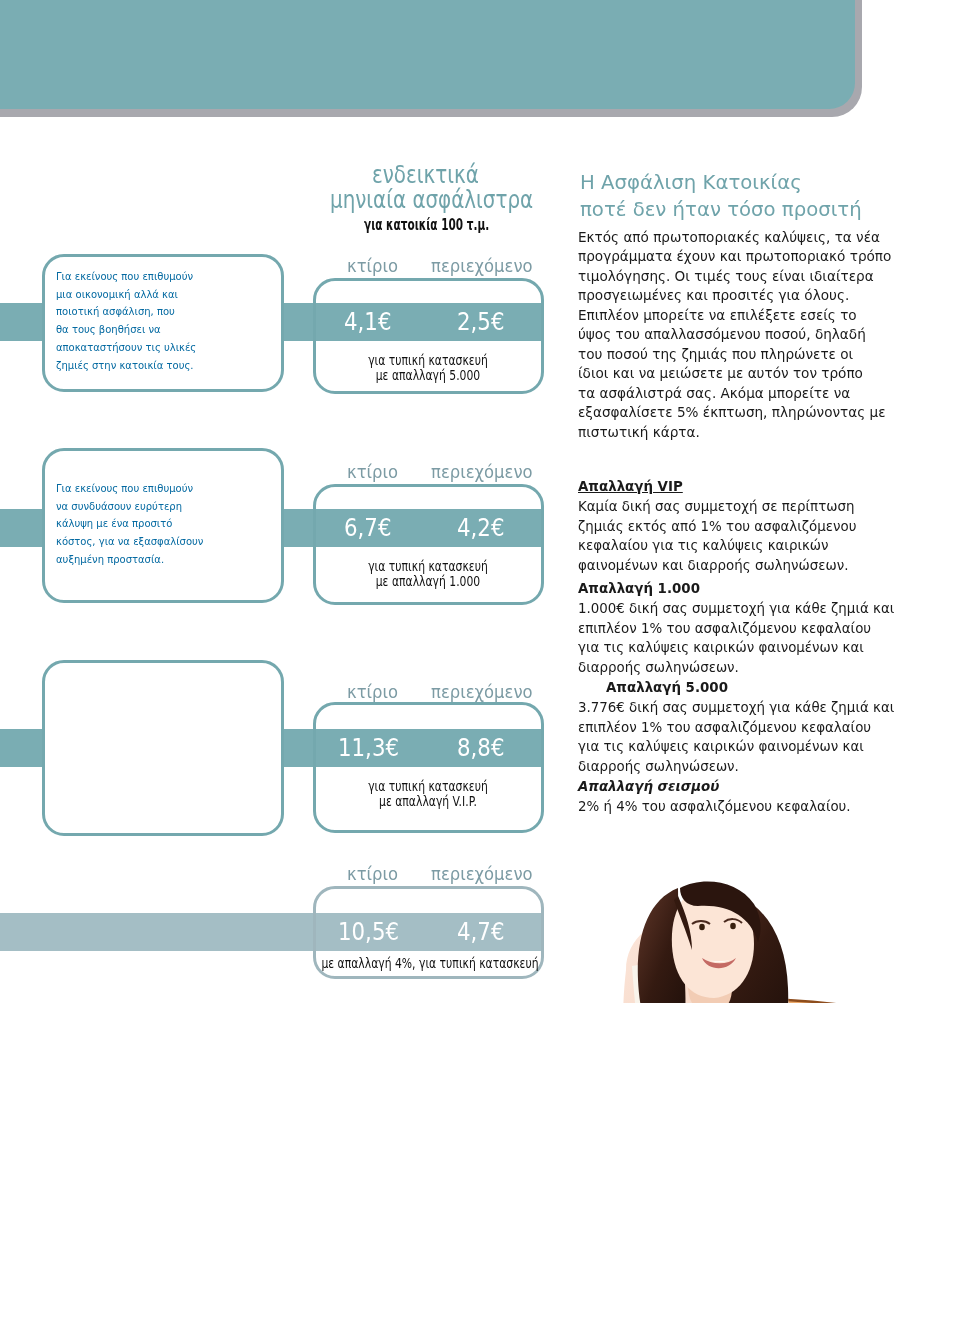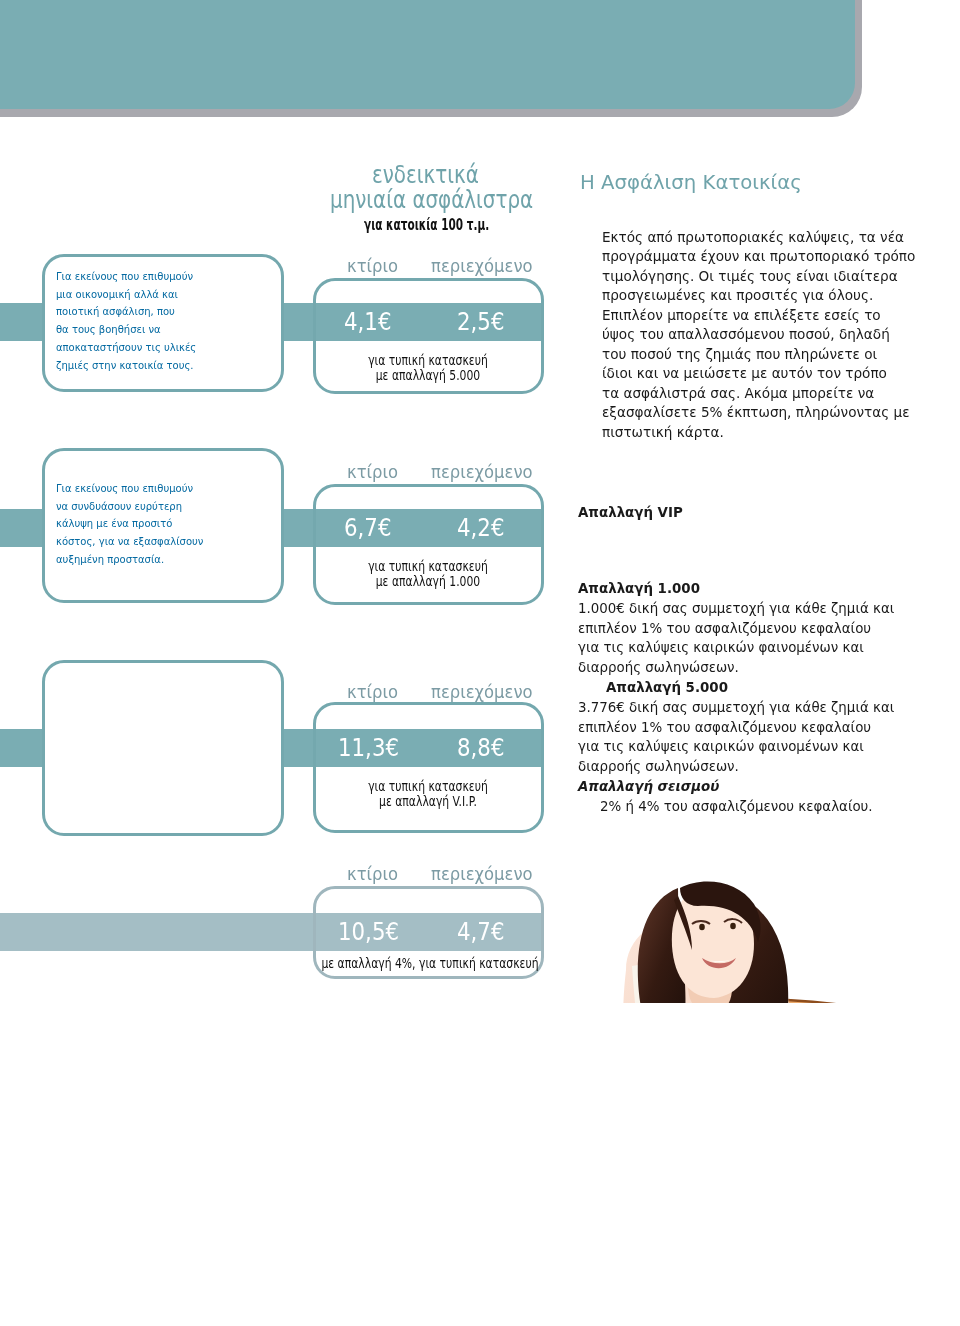--- a/index.html
+++ b/index.html
@@ -40,21 +40,22 @@
 <div class="page">
 
   <div class="topbar-shadow"></div>
   <div class="topbar"></div>
 
   <div class="ptitle" style="left:372px;top:160px;">ενδεικτικά</div>
   <div class="ptitle" style="left:330px;top:185px;">μηνιαία ασφάλιστρα</div>
   <div class="psub" style="left:364px;top:216px;">για κατοικία 100 τ.μ.</div>
 
   <div class="hl" style="left:580px;top:170px;text-align:center;">Η Ασφάλιση Κατοικίας</div>
-  <div class="btext" style="left:602px;top:228px;width:335px;">Εκτός από πρωτοποριακές καλύψεις, τα νέα
+  <div class="hl" style="left:580px;top:197px;">ποτέ δεν ήταν τόσο προσιτή</div>
+  <div class="btext" style="left:578px;top:228px;width:335px;">Εκτός από πρωτοποριακές καλύψεις, τα νέα
 προγράμματα έχουν και πρωτοποριακό τρόπο
 τιμολόγησης. Οι τιμές τους είναι ιδιαίτερα
 προσγειωμένες και προσιτές για όλους.
 Επιπλέον μπορείτε να επιλέξετε εσείς το
 ύψος του απαλλασσόμενου ποσού, δηλαδή
 του ποσού της ζημιάς που πληρώνετε οι
 ίδιοι και να μειώσετε με αυτόν τον τρόπο
 τα  ασφάλιστρά σας. Ακόμα μπορείτε να
 εξασφαλίσετε 5% έκπτωση, πληρώνοντας με
 πιστωτική κάρτα.</div>
@@ -101,33 +102,37 @@
 με απαλλαγή  V.I.P.</div>
 
   <div class="band light" style="top:913px;width:543px;height:38px;"></div>
   <div class="colhdr" style="left:347px;top:864px;">κτίριο</div>
   <div class="colhdr" style="left:431px;top:864px;">περιεχόμενο</div>
   <div class="pricebox light" style="left:313px;top:886px;width:231px;height:93px;"></div>
   <div class="price" style="left:338px;top:917px;">10,5€</div>
   <div class="price" style="left:457px;top:917px;">4,7€</div>
   <div class="note nowrap" style="left:298px;top:956px;width:260px;">με απαλλαγή 4%, για τυπική κατασκευή</div>
 
-  <div class="exm-title" style="left:578px;top:503px;">Απαλλαγή VIP</div>
+  <div class="exm-title" style="left:578px;top:477px;text-decoration:underline;">Απαλλαγή VIP</div>
+  <div class="exm-body" style="left:578px;top:497px;width:345px;">Καμία δική σας συμμετοχή σε περίπτωση
+ζημιάς εκτός από 1% του ασφαλιζόμενου
+κεφαλαίου για τις καλύψεις καιρικών
+φαινομένων και διαρροής σωληνώσεων.</div>
   <div class="exm-title" style="left:578px;top:579px;">Απαλλαγή 1.000</div>
   <div class="exm-body" style="left:578px;top:599px;width:345px;">1.000€ δική σας συμμετοχή για κάθε ζημιά και
 επιπλέον 1% του ασφαλιζόμενου κεφαλαίου
 για τις καλύψεις καιρικών φαινομένων και
 διαρροής σωληνώσεων.</div>
   <div class="exm-title" style="left:578px;top:678px;margin-left:28px;">Απαλλαγή 5.000</div>
   <div class="exm-body" style="left:578px;top:698px;width:345px;">3.776€ δική σας συμμετοχή για κάθε ζημιά και
 επιπλέον 1% του ασφαλιζόμενου κεφαλαίου
 για τις καλύψεις καιρικών φαινομένων και
 διαρροής σωληνώσεων.</div>
   <div class="exm-title" style="left:578px;top:777px;font-style:italic;">Απαλλαγή σεισμού</div>
-  <div class="exm-body" style="left:578px;top:797px;width:345px;margin-left:22px;">2% ή 4% του ασφαλιζόμενου κεφαλαίου.</div>
+  <div class="exm-body" style="left:578px;top:797px;width:345px;">2% ή 4% του ασφαλιζόμενου κεφαλαίου.</div>
 
   <div class="photo-wrap">
 
 <svg class="photo-svg" viewBox="0 -130 960 496" width="960" height="496" xmlns="http://www.w3.org/2000/svg">
   <defs>
     <pattern id="damask" width="205" height="258" patternUnits="userSpaceOnUse">
       <rect width="205" height="258" fill="#D8E7E1"></rect>
       <g id="dmk">
               <g transform="translate(26.65,33.54) scale(0.74)">
                 <g fill="#74A7B8">

